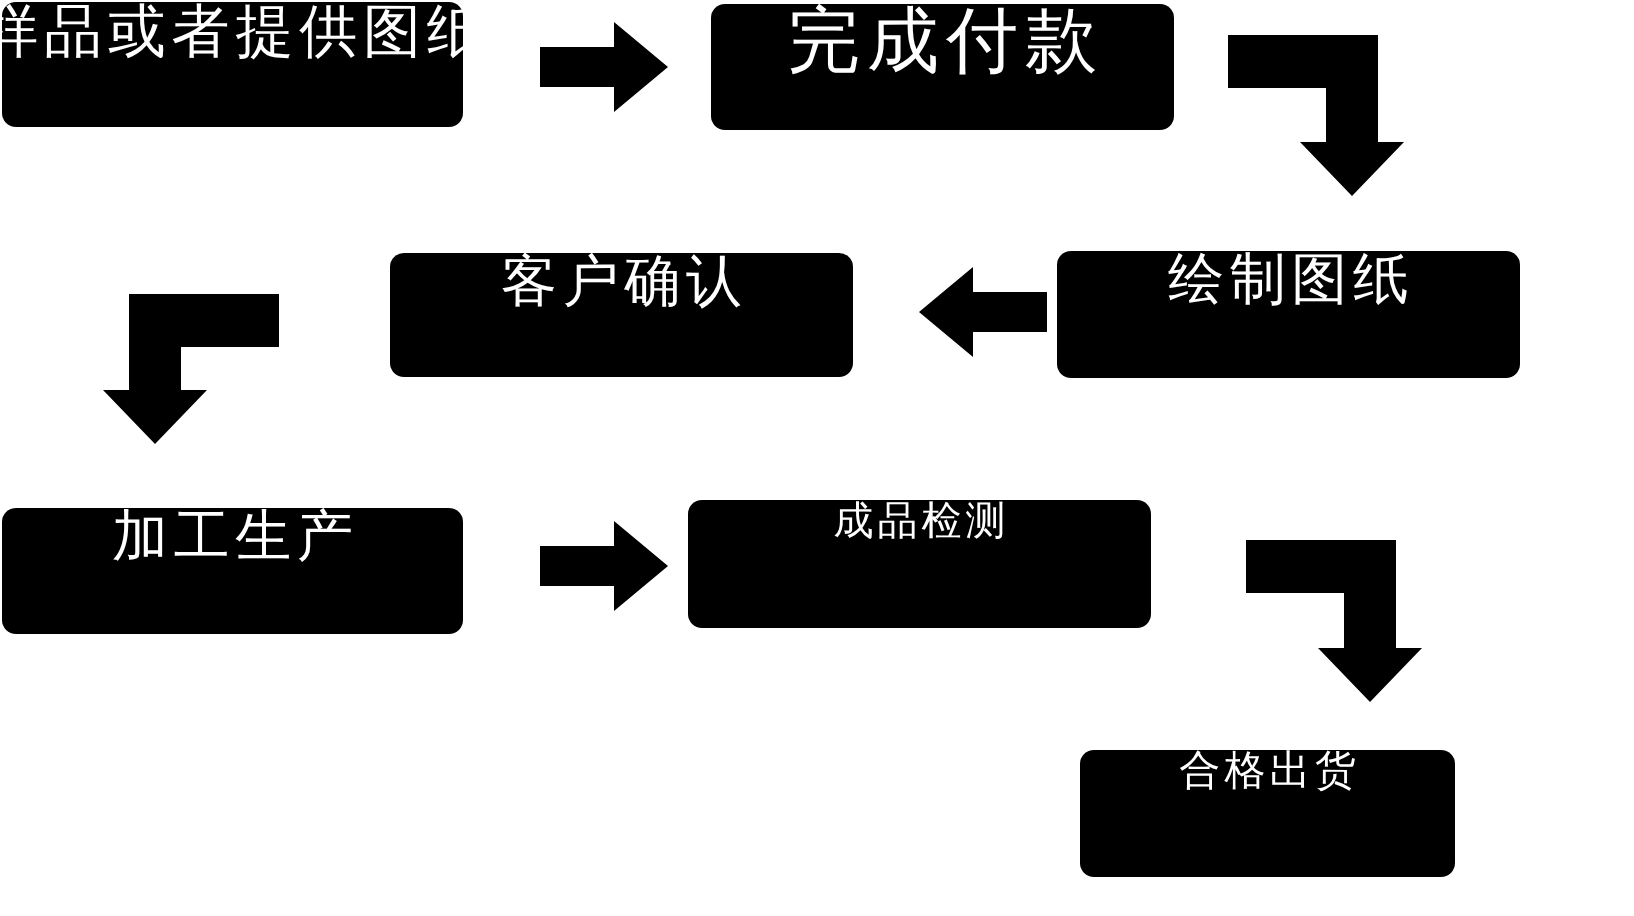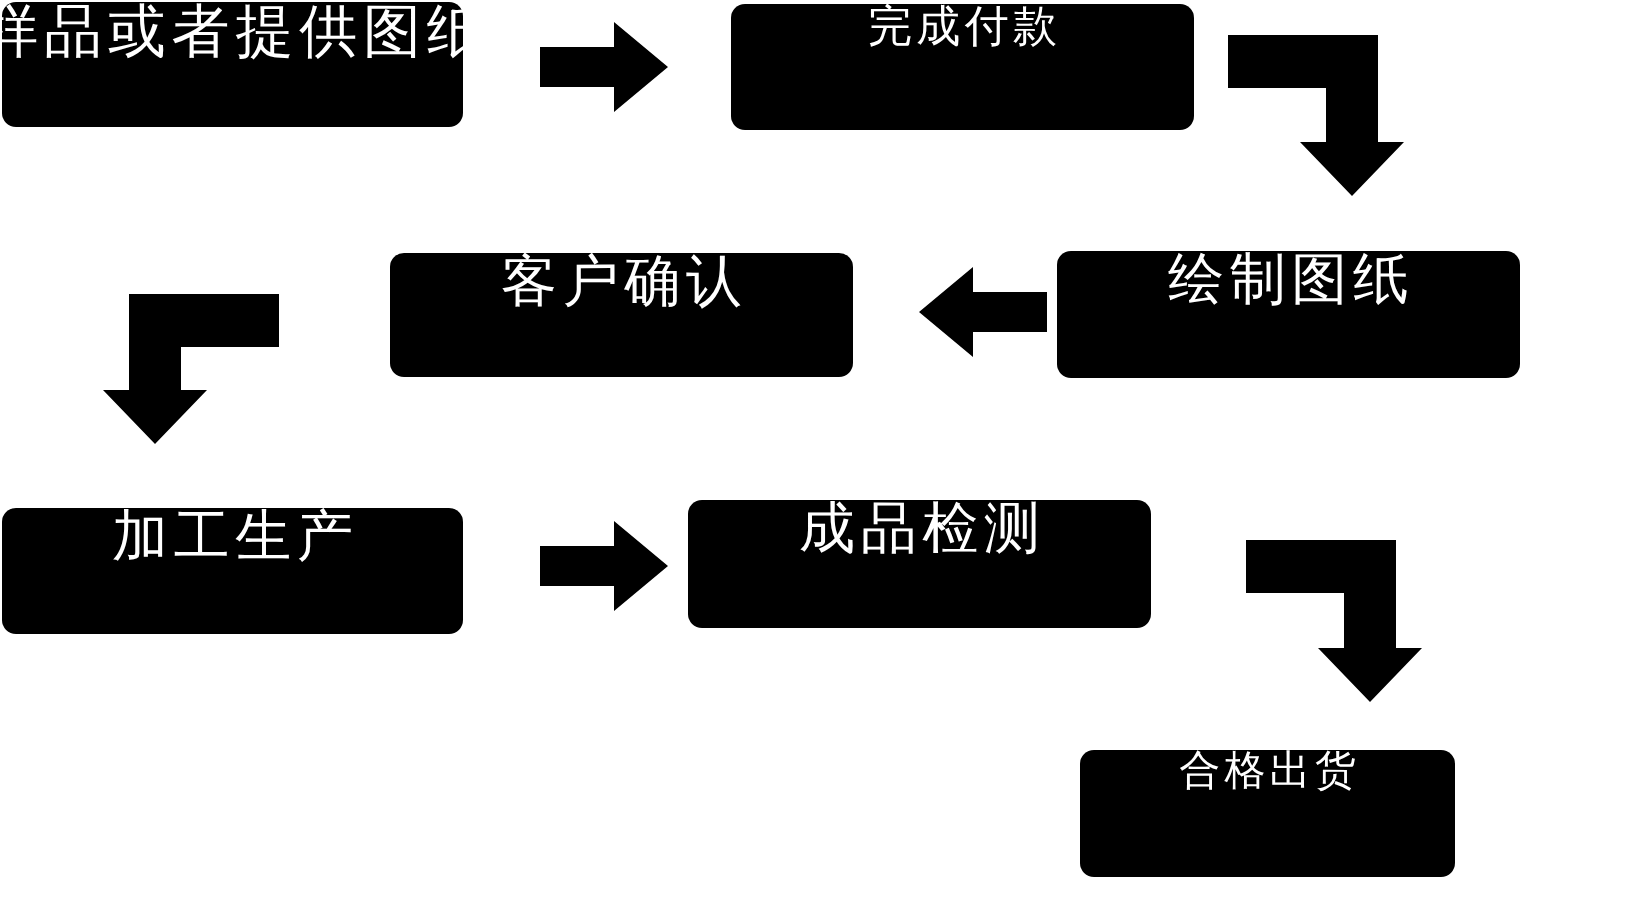--- a/index.html
+++ b/index.html
@@ -65,37 +65,37 @@
 
     <polygon class="arrow-shape" fill="#000000" points="540,546 614,546 614,521 668,566 614,611 614,586 540,586"></polygon>
 
     <polygon class="arrow-shape" fill="#000000" points="1246,540 1396,540 1396,648 1422,648 1370,702 1318,648 1344,648 1344,593 1246,593"></polygon>
   </svg>
 
   <div class="node-box" style="left:2px; top:2px; width:461px; height:125px; font-size:58px;">
     <span class="node-label">样品或者提供图纸</span>
   </div>
 
-  <div class="node-box" style="left:711px; top:4px; width:463px; height:126px; font-size:44px;margin-left:20px;">
+  <div class="node-box" style="left:711px; top:4px; width:463px; height:126px; font-size:72px;">
     <span class="node-label">完成付款</span>
   </div>
 
   <div class="node-box" style="left:390px; top:253px; width:463px; height:124px; font-size:56px;">
     <span class="node-label">客户确认</span>
   </div>
 
   <div class="node-box" style="left:1057px; top:251px; width:463px; height:127px; font-size:56px;">
     <span class="node-label">绘制图纸</span>
   </div>
 
   <div class="node-box" style="left:2px; top:508px; width:461px; height:126px; font-size:56px;">
     <span class="node-label">加工生产</span>
   </div>
 
-  <div class="node-box" style="left:688px; top:500px; width:463px; height:128px; font-size:56px;">
+  <div class="node-box" style="left:688px; top:500px; width:463px; height:128px; font-size:40px;">
     <span class="node-label">成品检测</span>
   </div>
 
   <div class="node-box" style="left:1080px; top:750px; width:375px; height:127px; font-size:41px;">
     <span class="node-label">合格出货</span>
   </div>
 
 </div>
 
 </body></html>

